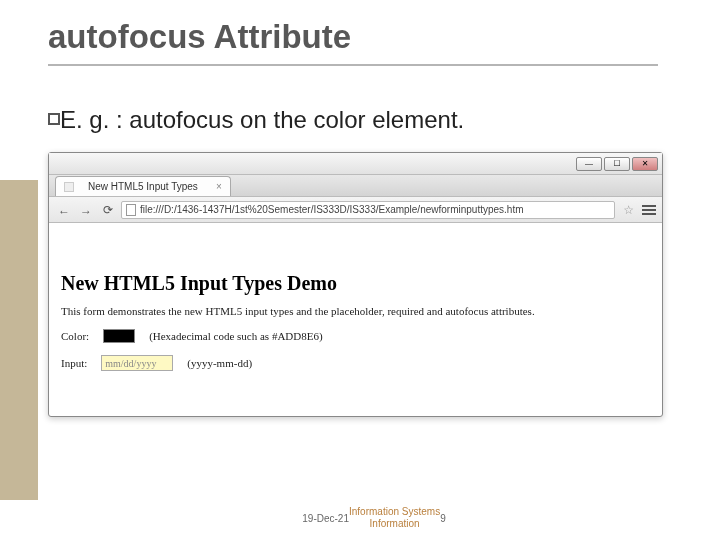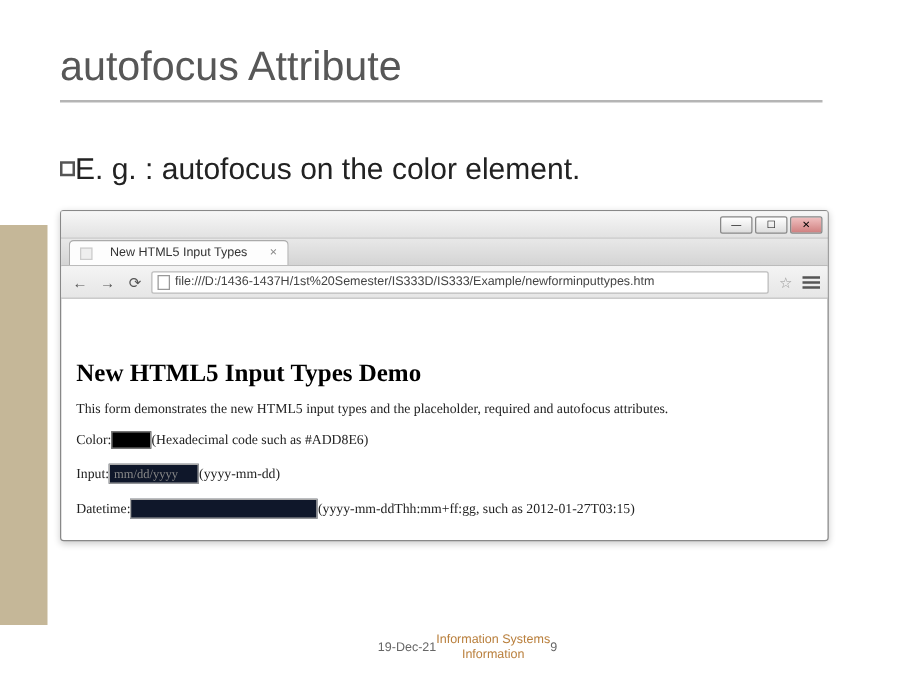--- a/index.html
+++ b/index.html
@@ -22,23 +22,22 @@
   .slide {
     position: absolute;
     left: 48px;
     top: 18px;
     right: 20px;
     bottom: 20px;
   }
   .title {
     font-size: 33px;
     color: #575757;
-    font-weight: normal;
+    font-weight: bold;
     margin-bottom: 8px;
-    margin-top: 16px;
   }
   .underline {
     height: 2px;
     background: #b5b5b5;
     width: 610px;
     margin-bottom: 40px;
   }
   .bullet-row {
     display: flex;
     align-items: flex-start;
@@ -187,31 +186,31 @@
     font-size: 11px;
     color: #222;
     margin-bottom: 12px;
   }
   .form-row {
     font-size: 11px;
     color: #222;
     margin-bottom: 12px;
     display: flex;
     align-items: center;
-    gap: 0;
+    gap: 14px;
   }
   .color-swatch {
     width: 32px;
     height: 14px;
     background: #000;
     border: 1px solid #888;
   }
   .input-box {
     height: 16px;
-    background: #0f172a;
+    background: #fef9c3;
     border: 1px solid #aaa;
     font-size: 10px;
     color: #888;
     padding: 0 3px;
     display: flex;
     align-items: center;
   }
   .input-date { width: 72px; }
   .input-dt { width: 150px; }
   .footer {
@@ -286,25 +285,20 @@
         <div class="color-swatch"></div>
         <span>(Hexadecimal code such as #ADD8E6)</span>
       </div>
 
       <div class="form-row">
         <span>Input:</span>
         <div class="input-box input-date">mm/dd/yyyy</div>
         <span>(yyyy-mm-dd)</span>
       </div>
 
-      <div class="form-row">
-        <span>Datetime:</span>
-        <div class="input-box input-dt"></div>
-        <span>(yyyy-mm-ddThh:mm+ff:gg, such as 2012-01-27T03:15)</span>
-      </div>
     </div>
   </div>
 </div>
 
 <div class="footer">
   <span>19-Dec-21</span>
   <div class="center">
     <div>Information Systems</div>
     <div>Information</div>
   </div>

